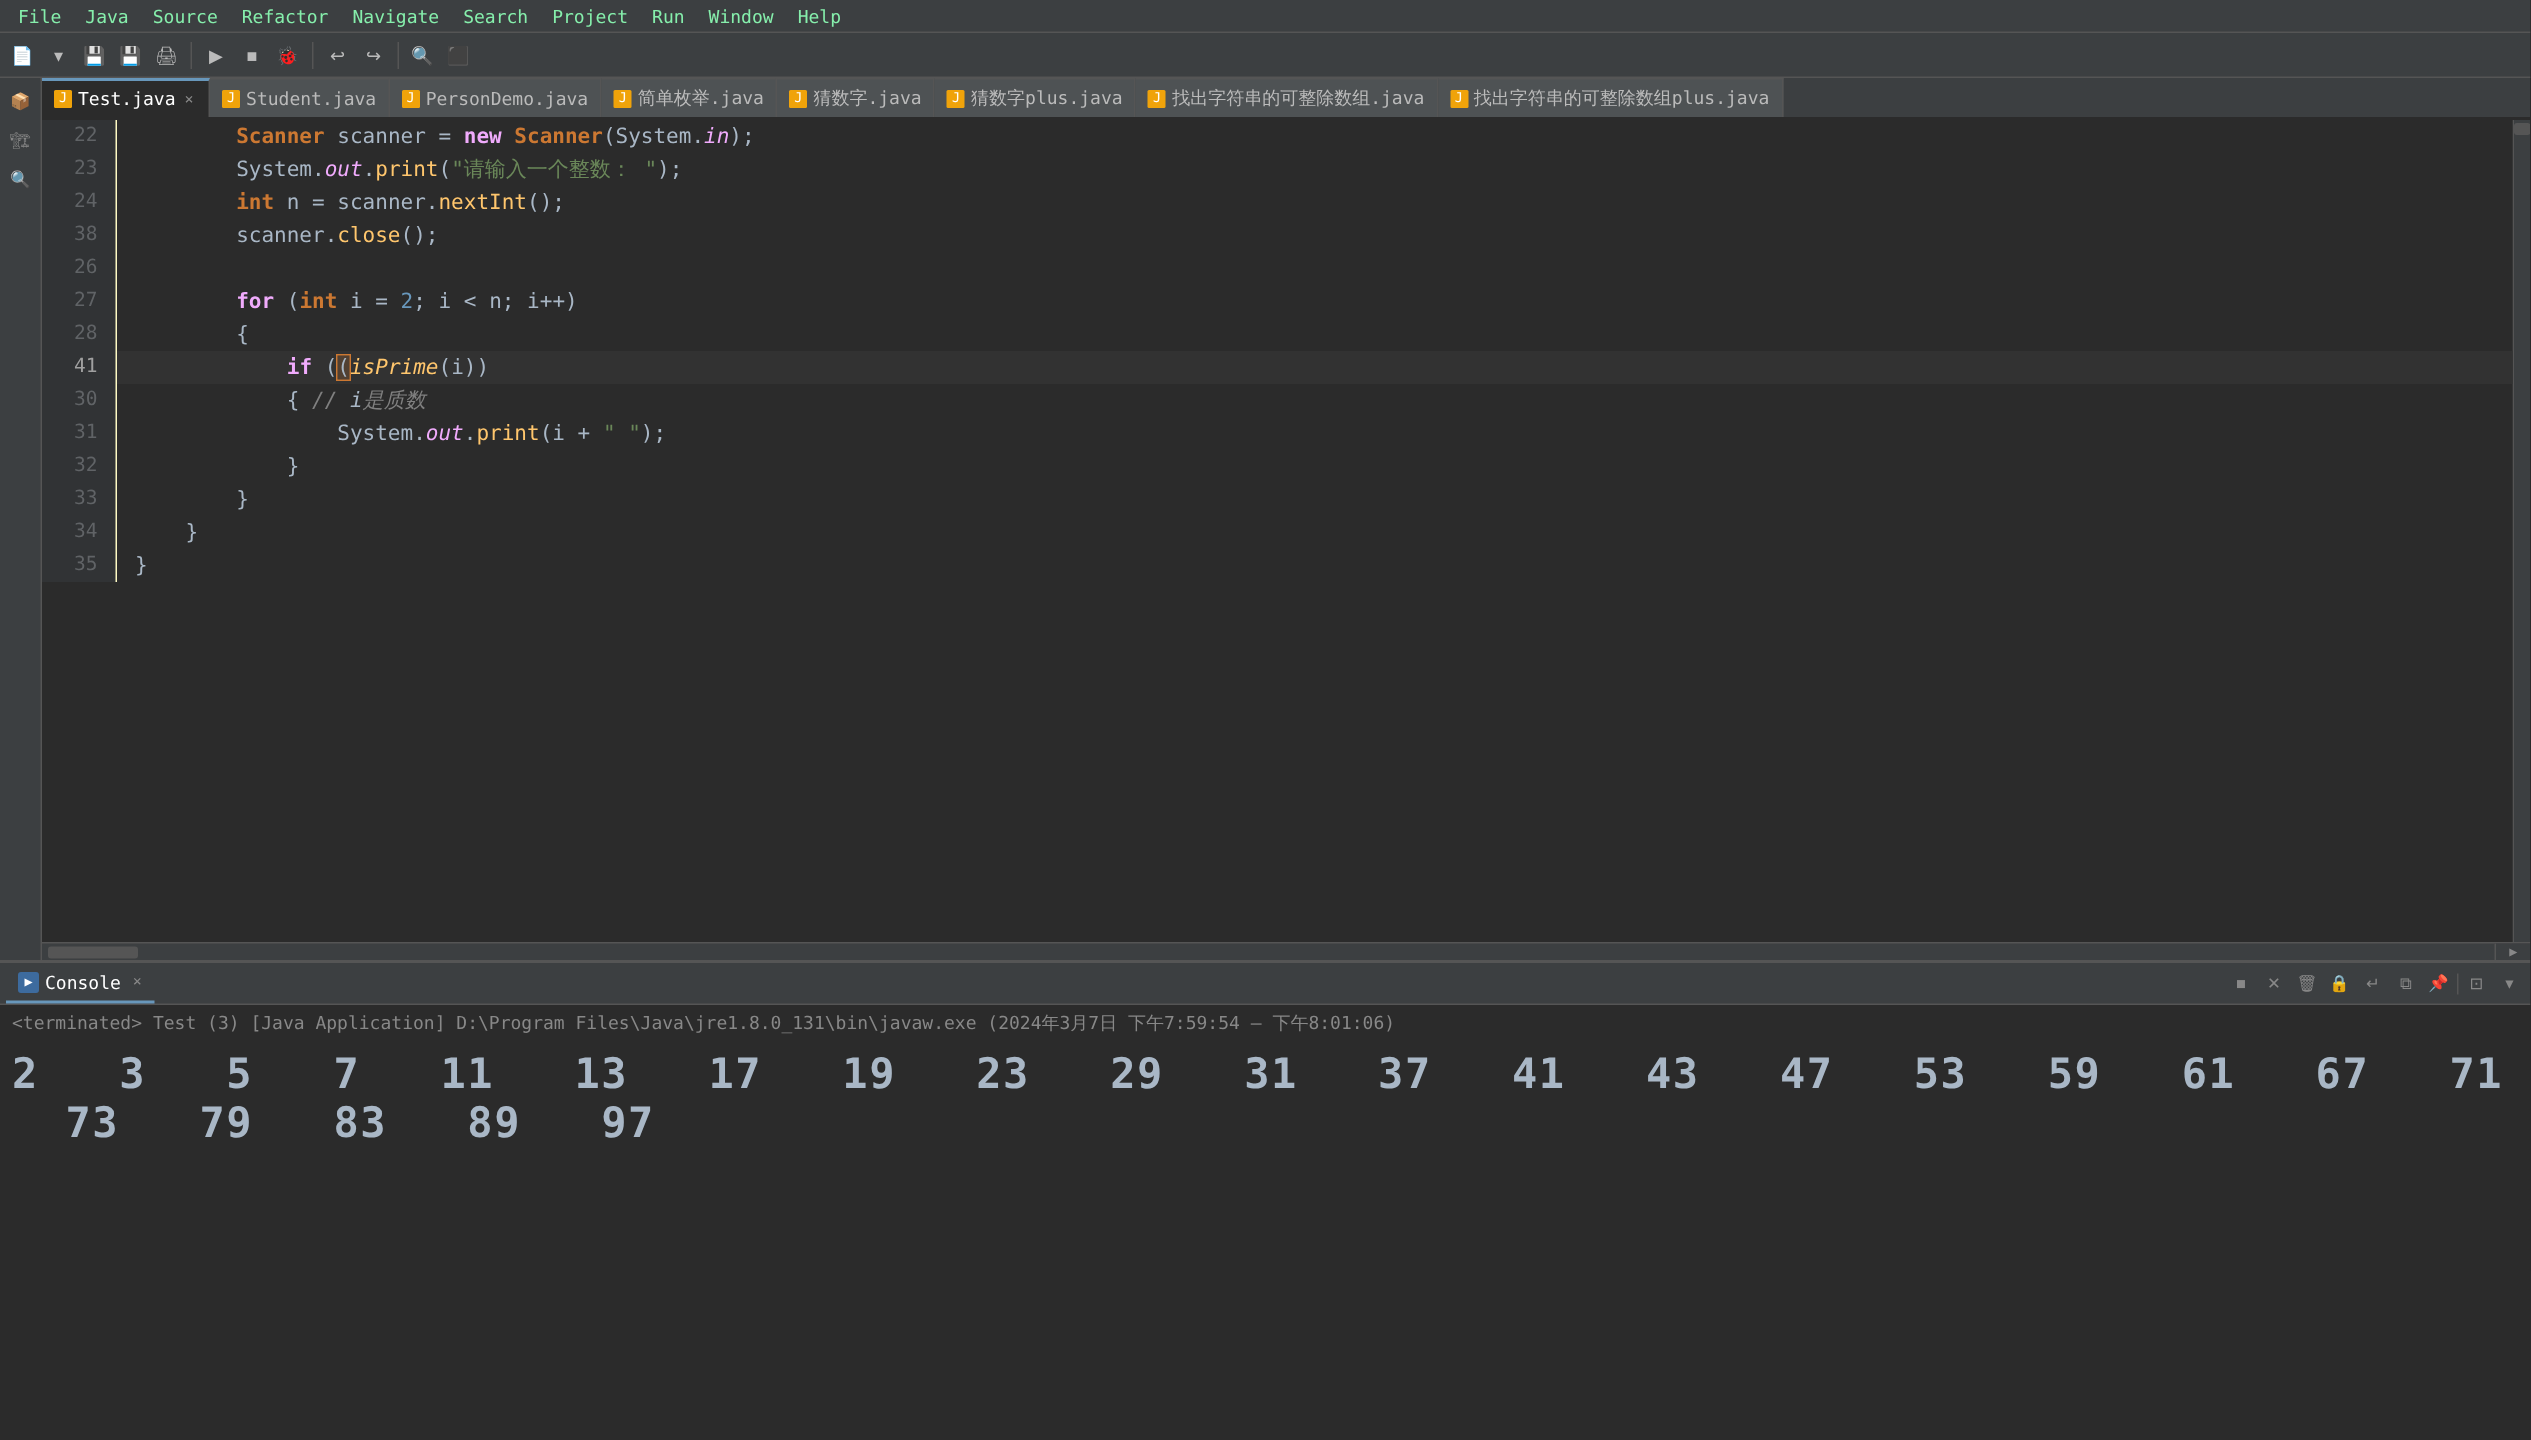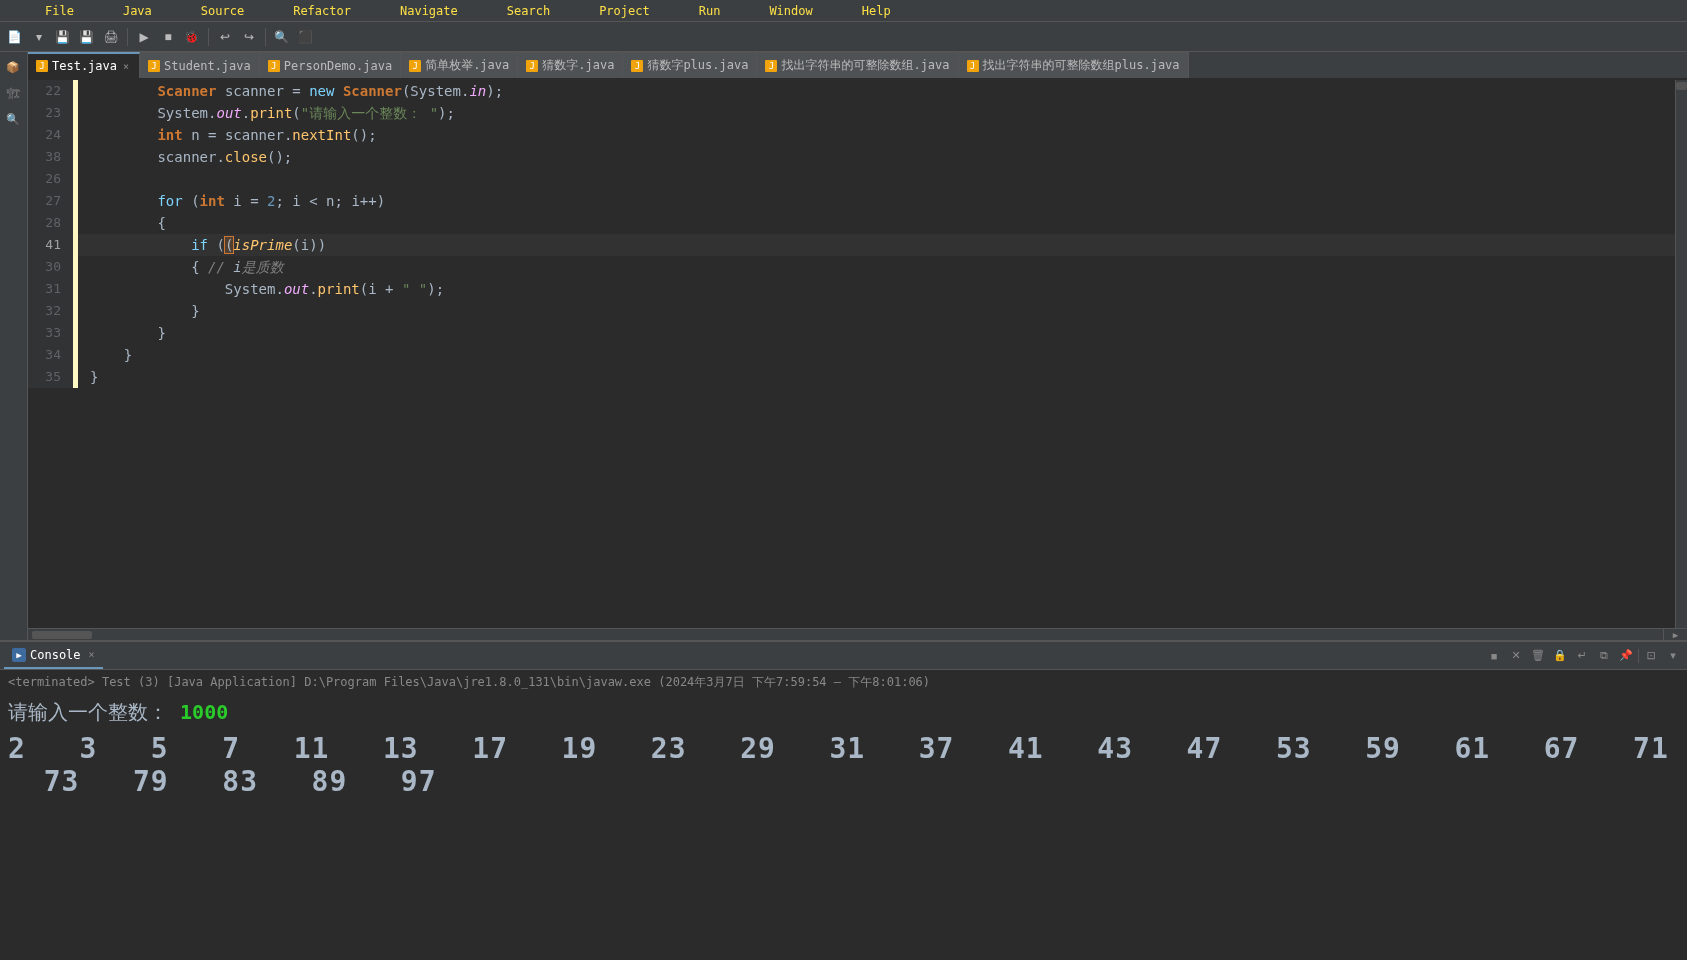--- a/index.html
+++ b/index.html
@@ -17,28 +17,27 @@
     .menu-bar {
       background: #3c3f41;
       display: flex;
       align-items: center;
       height: 22px;
       padding: 0 4px;
       border-bottom: 1px solid #555;
       flex-shrink: 0;
     }
     .menu-item {
-      color: #fde047;
+      color: #86efac;
       font-size: 12px;
       padding: 0 8px;
       cursor: pointer;
       height: 100%;
       display: flex;
       align-items: center;
-      margin-left: 33px;
     }
 
     
     .toolbar {
       background: #3c3f41;
       height: 30px;
       display: flex;
       align-items: center;
       padding: 0 4px;
       border-bottom: 1px solid #555;
@@ -167,21 +166,21 @@
     }
     .line-number {
       width: 50px;
       min-width: 50px;
       color: #606366;
       text-align: right;
       padding-right: 12px;
       user-select: none;
       font-size: 13px;
       background: #313335;
-      border-right: 5px solid #fef9c3;
+      border-right: 1px solid #fef9c3;
     }
     .line-content {
       padding-left: 12px;
       flex: 1;
       white-space: pre;
       font-size: 14px;
     }
 
     
     .bottom-panel {
@@ -263,21 +262,21 @@
       font-weight: bold;
     }
     .console-output {
       font-size: 28px;
       color: #a9b7c6;
       font-weight: bold;
       letter-spacing: 1px;
     }
 
     
-    .kw { color: #7dd3fc; font-weight: normal; }
+    .kw { color: #f0abfc; font-weight: bold; }
     .type { color: #cc7832; font-weight: bold; }
     .var { color: #a9b7c6; }
     .str { color: #6a8759; }
     .num { color: #6897bb; }
     .comment { color: #808080; font-style: italic; }
     .method { color: #ffc66d; }
     .cls { color: #a9b7c6; }
     .field { color: #f0abfc; font-style: italic; }
     .cn-str { color: #6a8759; }
     .bracket-highlight { 
@@ -470,21 +469,17 @@
       <button class="panel-toolbar-btn">⧉</button>
       <button class="panel-toolbar-btn">📌</button>
       <div style="width:1px; height:14px; background:#555;"></div>
       <button class="panel-toolbar-btn">⊡</button>
       <button class="panel-toolbar-btn">▾</button>
     </div>
   </div>
 
   <div class="console-content">
     <div class="console-terminated">&lt;terminated&gt; Test (3) [Java Application] D:\Program Files\Java\jre1.8.0_131\bin\javaw.exe  (2024年3月7日 下午7:59:54 – 下午8:01:06)</div>
-    <div class="console-input-line">
-      <span>请输入一个整数：</span>
-      <span class="console-input-highlight">1000</span>
-    </div>
     <div class="console-output">
       2 &nbsp; 3 &nbsp; 5 &nbsp; 7 &nbsp; 11 &nbsp; 13 &nbsp; 17 &nbsp; 19 &nbsp; 23 &nbsp; 29 &nbsp; 31 &nbsp; 37 &nbsp; 41 &nbsp; 43 &nbsp; 47 &nbsp; 53 &nbsp; 59 &nbsp; 61 &nbsp; 67 &nbsp; 71 &nbsp; 73 &nbsp; 79 &nbsp; 83 &nbsp; 89 &nbsp; 97
     </div>
   </div>
 </div>
 
 </body></html>

